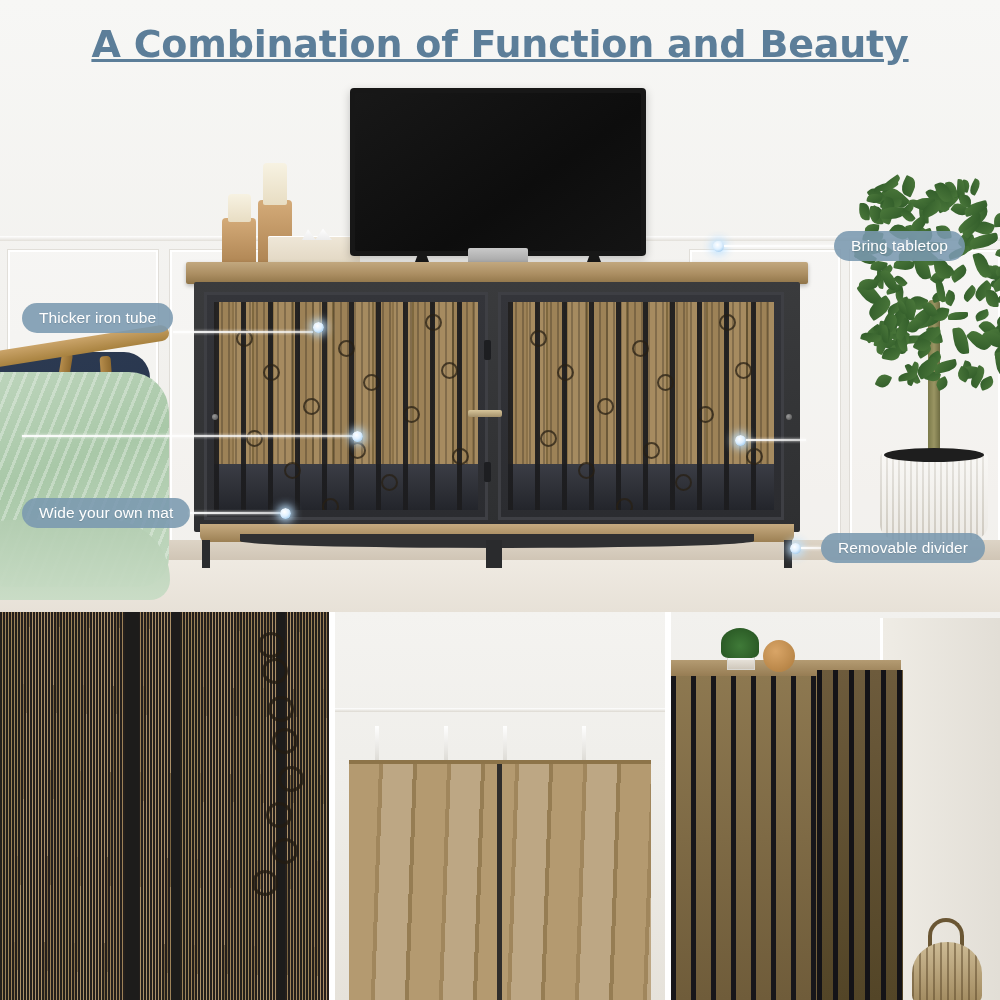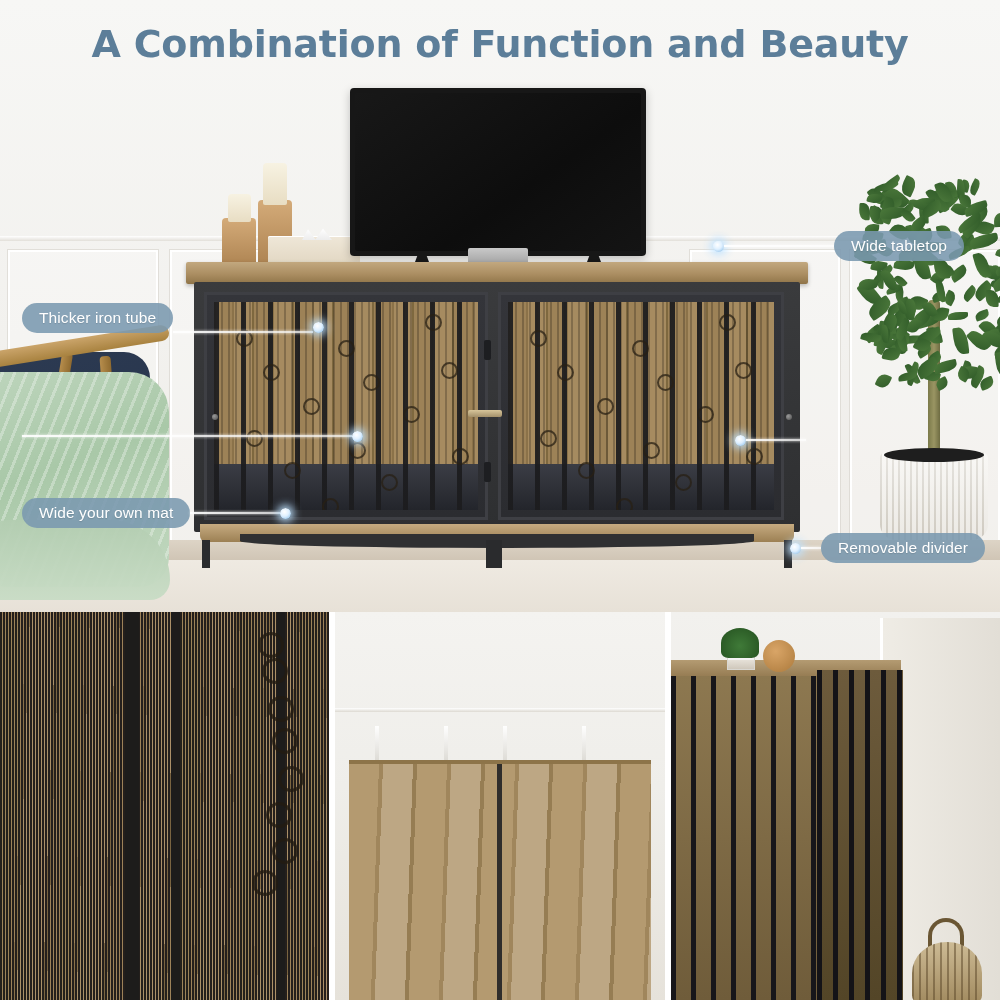--- a/index.html
+++ b/index.html
@@ -664,34 +664,34 @@
           <div class="dot"></div>
         </div>
         <div class="callout" style="top: 498px; left: 22px;">
           <div class="pill" style="background: rgba(122, 152, 175, 0.88);">Wide your own mat</div>
           <div class="lead" style="width: 90px;"></div>
           <div class="dot"></div>
         </div>
         <div class="callout" style="top: 231px; left: 713px;">
           <div class="dot"></div>
           <div class="lead" style="width: 110px;"></div>
-          <div class="pill" style="background: rgba(122, 152, 175, 0.88);">Wide tabletop</div>
+          <div class="pill" style="background: rgba(122, 152, 175, 0.88);">Bring tabletop</div>
         </div>
         <div class="callout" style="top: 425px; left: 735px;">
           <div class="dot"></div>
           <div class="lead" style="width: 60px;"></div>
         </div>
         <div class="callout" style="top: 533px; left: 790px;">
           <div class="dot"></div>
           <div class="lead" style="width: 20px;"></div>
           <div class="pill" style="background: rgba(122, 152, 175, 0.88);">Removable divider</div>
         </div>
       </div>
 
-    <div class="title" style="color: rgb(92, 126, 153);">A Combination of Function and Beauty</div>
+    <div class="title" style="color: rgb(92, 126, 153); text-decoration: underline;">A Combination of Function and Beauty</div>
   </div>
 
   <div class="bottom">
     <div class="photo-strip">
 
       <div class="photo ph1">
         <div class="ph1-frame" style="left:38%;width:14px;"></div>
         <div class="ph1-frame" style="left:52%;width:9px;"></div>
         <div class="ph1-frame" style="left:84%;width:8px;"></div>
         <div id="ph1rings">

